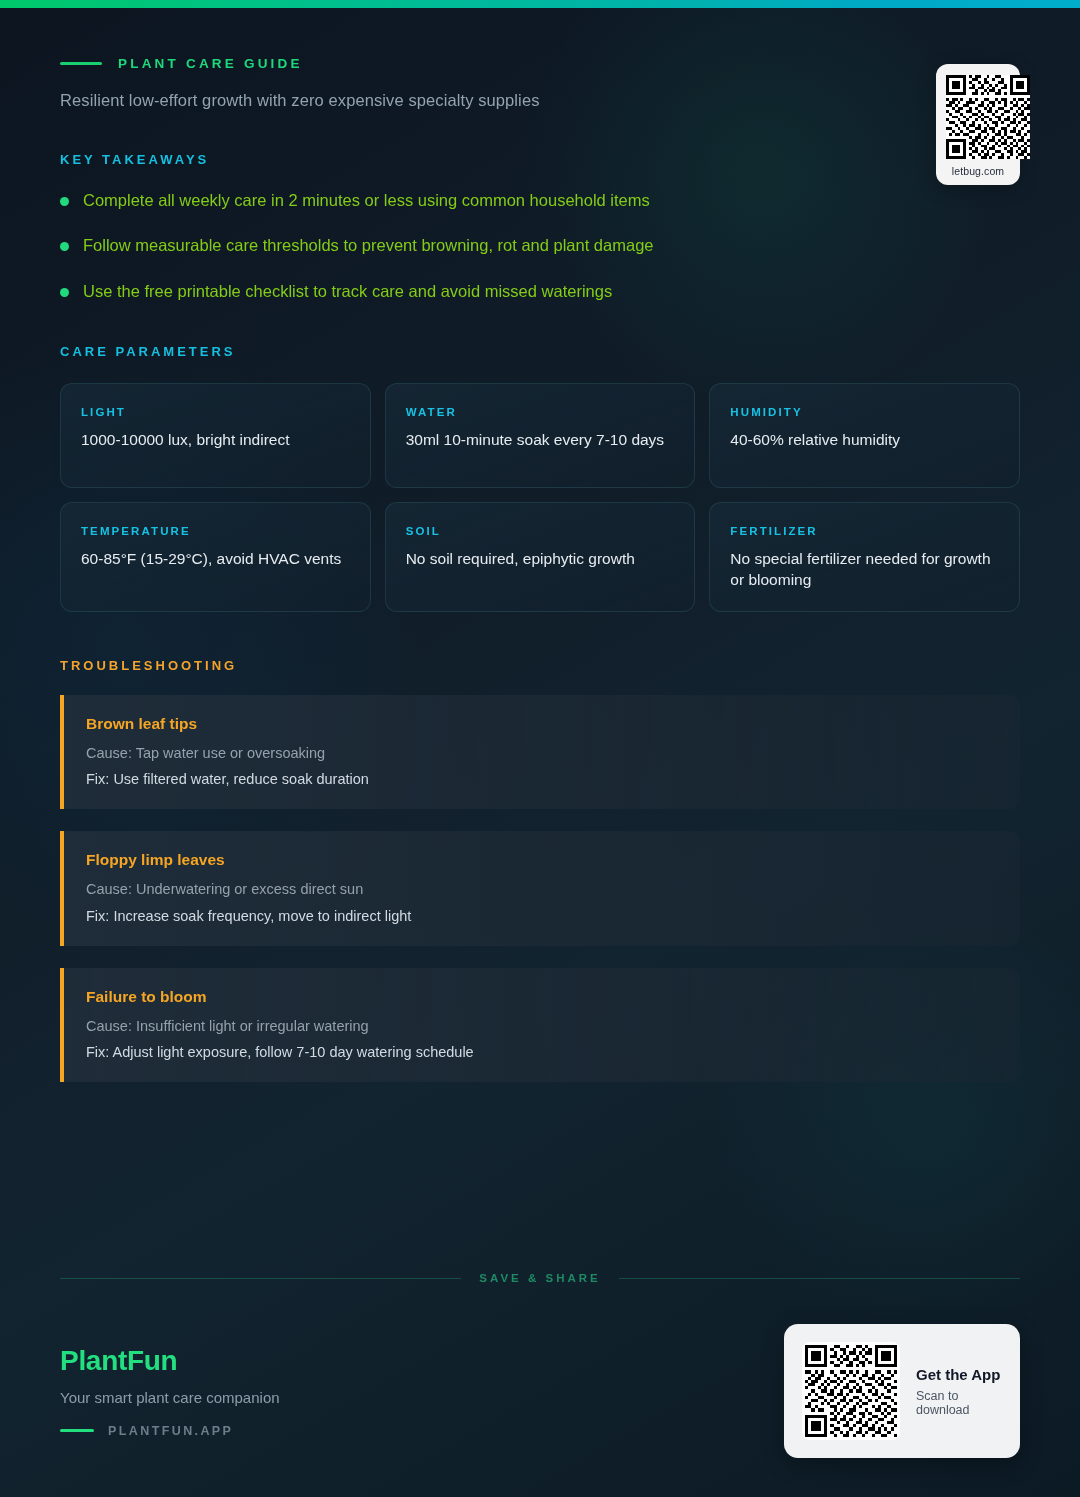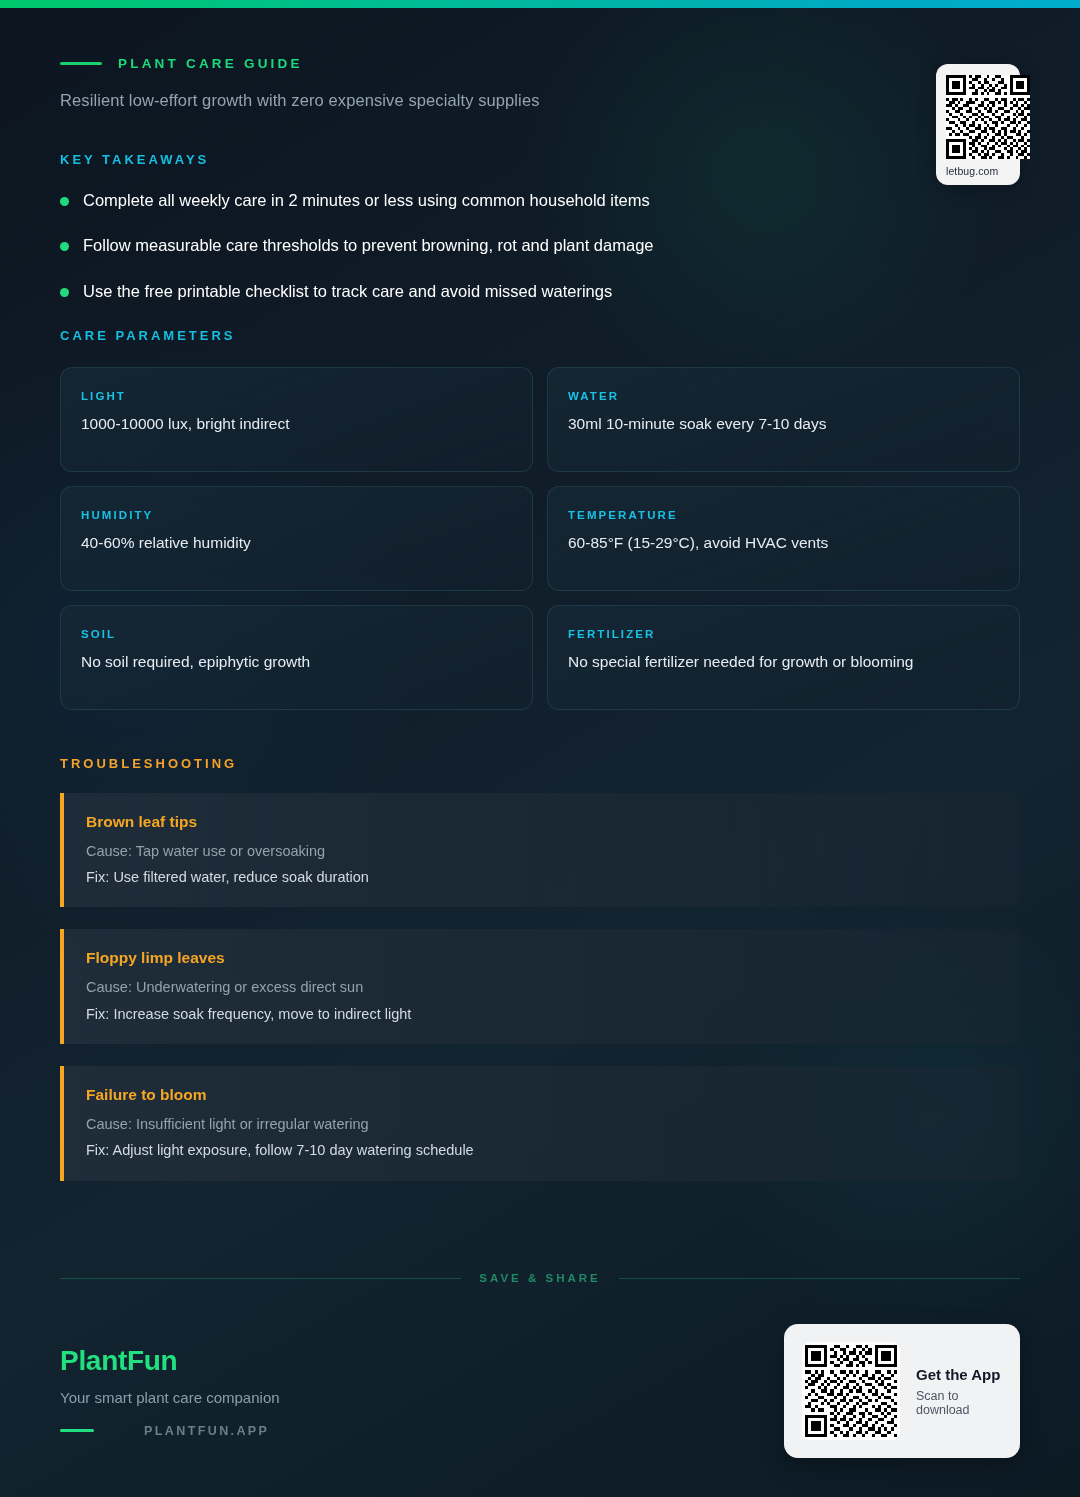--- a/index.html
+++ b/index.html
@@ -35,50 +35,50 @@
   h1.title{
     font-size:45px;line-height:1.07;font-weight:700;letter-spacing:-.6px;
     color:#eef2f6;max-width:850px;
   }
   .subtitle{
     margin-top:20px;font-size:16.5px;color:#93a3b0;font-weight:400;letter-spacing:.1px;
   }
   .qr-head{
     position:absolute;top:56px;right:60px;
     width:84px;background:#f4f4f5;border-radius:12px;
-    padding:11px 10px 8px 10px;
+    padding:11px 10px 8px 10px;text-align:center;
     box-shadow:0 4px 18px rgba(0,0,0,.30);
   }
   .qr-head .qrimg{width:84px;height:84px;display:block;margin:0 auto;}
   .qr-head .cap{
     margin-top:6px;font-size:10.5px;color:#1f2937;font-weight:500;letter-spacing:.1px;
   }
 
   
   .section-label{
     font-size:13px;font-weight:700;letter-spacing:3px;color:#16bfe0;
     text-transform:uppercase;
   }
   .section-label.warn{color:#f5a32a;}
 
   .takeaways{padding:0 60px;margin-top:42px;}
   .takeaways ul{list-style:none;margin-top:22px;}
   .takeaways li{
     display:flex;align-items:flex-start;gap:14px;margin-bottom:23px;
-    font-size:16.5px;color:#ffffff;line-height:1.35;
+    font-size:16.5px;color:#84cc16;line-height:1.35;
   }
   .takeaways li .bullet{
     width:9px;height:9px;border-radius:50%;background:#22d97e;
     flex:none;margin-top:8px;
   }
 
   
-  .params{padding:0 60px;margin-top:26px;}
+  .params{padding:0 60px;margin-top:42px;}
   .grid{
-    display:grid;grid-template-columns:repeat(2,1fr);
+    display:grid;grid-template-columns:repeat(3,1fr);
     gap:14px;margin-top:24px;
   }
   .pcard{
     background:linear-gradient(160deg,rgba(22,40,54,.80),rgba(17,32,44,.62));
     border:1px solid rgba(56,110,118,.30);
     border-radius:12px;
     padding:22px 20px 20px 20px;
     min-height:105px;
   }
   .pcard .k{
@@ -113,21 +113,21 @@
   .fmain{
     display:flex;align-items:center;justify-content:space-between;
     padding:40px 60px 0 60px;
   }
   .brand .bname{
     font-size:28px;font-weight:700;color:#22e07f;letter-spacing:-.3px;
   }
   .brand .btag{margin-top:12px;font-size:15px;color:#8e9daa;}
   .brand .burl{display:flex;align-items:center;gap:14px;margin-top:18px;}
   .brand .burl .dash{width:34px;height:3px;background:#22e07f;border-radius:2px;}
-  .brand .burl .u{font-size:12.5px;letter-spacing:2.4px;color:#6d7d8a;font-weight:600;margin-left:36px;}
+  .brand .burl .u{font-size:12.5px;letter-spacing:2.4px;color:#6d7d8a;font-weight:600;}
   .appcard{
     width:236px;background:#f1f2f3;border-radius:14px;
     display:flex;align-items:center;gap:16px;padding:18px 18px;
     box-shadow:0 6px 22px rgba(0,0,0,.28);
   }
   .appcard .qrbox{
     width:98px;height:98px;background:#fff;border-radius:8px;
     display:flex;align-items:center;justify-content:center;flex:none;
   }
   .appcard .qrimg{width:92px;height:92px;display:block;}

